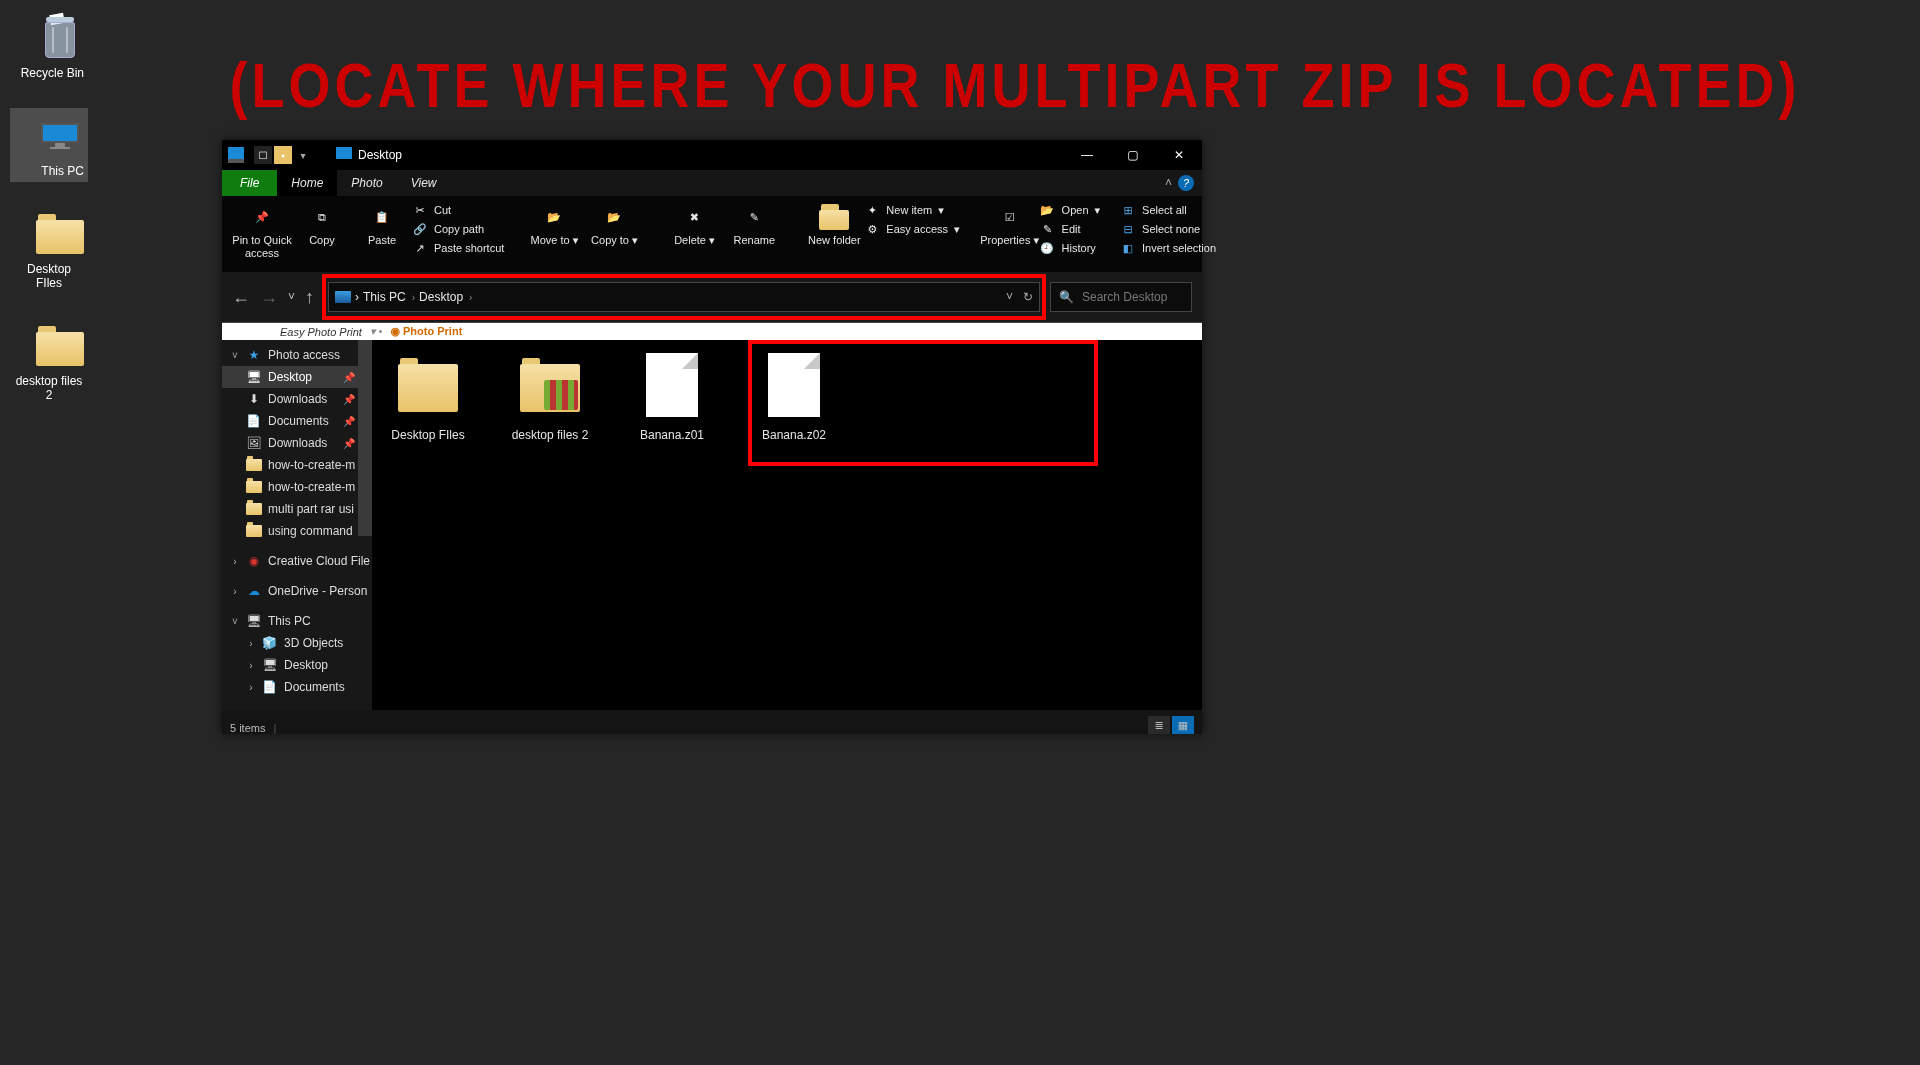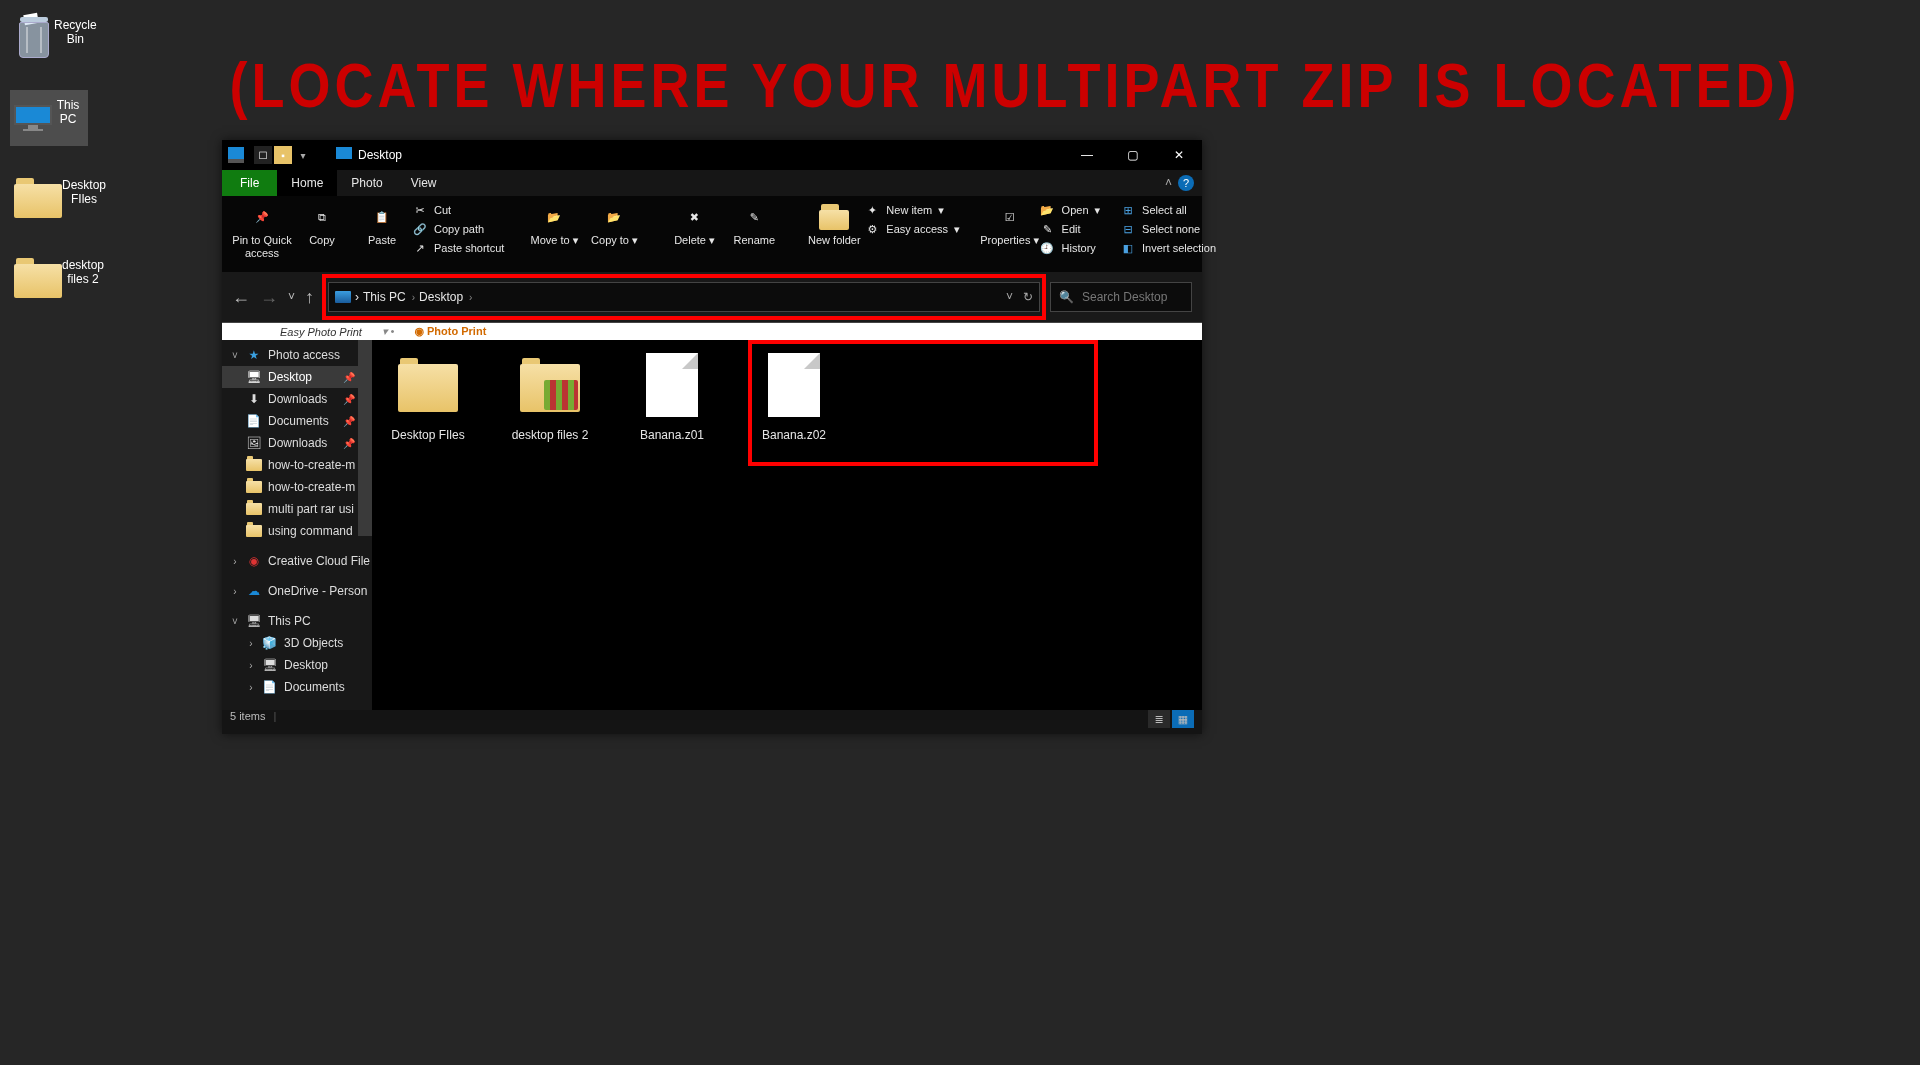--- a/index.html
+++ b/index.html
@@ -1,20 +1,20 @@
 <!DOCTYPE html>
 <html><head>
 <meta charset="utf-8">
 <style>
 * { margin: 0; padding: 0; box-sizing: border-box; font-family: "Segoe UI", Tahoma, sans-serif; }
 body { width: 1920px; height: 1065px; background: #262626; overflow: hidden; position: relative; }
 
 
 .desktop-icons { position: absolute; left: 10px; top: 10px; display: flex; flex-direction: column; gap: 24px; }
-.desktop-icon { width: 78px; display: flex; flex-direction: row; align-items: flex-start; cursor: pointer; padding: 4px; }
+.desktop-icon { width: 78px; display: flex; flex-direction: column; align-items: flex-end; cursor: pointer; padding: 4px; }
 .desktop-icon.selected { background: rgba(255,255,255,0.18); }
 .desktop-icon .di-img { width: 48px; height: 48px; display: flex; align-items: center; justify-content: center; }
 .desktop-icon .di-label { color: #fff; font-size: 12px; text-align: center; margin-top: 4px; line-height: 14px; }
 
 
 .annotation { position: absolute; left: 150px; top: 54px; right: 40px; color: #cc0000; font-weight: 900; font-size: 54px; letter-spacing: 4px; font-family: Impact, "Arial Black", sans-serif; transform: scaleY(1.15); text-align: center; }
 
 
 .explorer { position: absolute; left: 222px; top: 140px; width: 980px; height: 594px; background: #0f0f0f; box-shadow: 0 0 10px rgba(0,0,0,0.6); display: flex; flex-direction: column; }
 
@@ -23,40 +23,40 @@
 .titlebar .tb-left { display: flex; align-items: center; padding-left: 6px; gap: 6px; }
 .tb-icon { width: 16px; height: 16px; display: inline-block; }
 .tb-qat { display: flex; gap: 2px; align-items: center; margin-left: 4px; }
 .tb-qat-btn { width: 18px; height: 18px; background: #222; display: flex; align-items: center; justify-content: center; color: #fff; font-size: 10px; }
 .tb-title { margin-left: 18px; display: flex; align-items: center; gap: 6px; }
 .tb-spacer { flex: 1; }
 .tb-controls { display: flex; }
 .tb-btn { width: 46px; height: 30px; display: flex; align-items: center; justify-content: center; color: #fff; }
 
 
-.menubar { height: 26px; background: #161616; display: flex; align-items: stretch; font-size: 12px; color: #fff; position: relative; }
+.menubar { height: 26px; background: #161616; display: flex; align-items: stretch; font-size: 12px; color: #fff; position: relative; font-style: italic; }
 .menu-file { background: #107c10; color: #fff; padding: 0 18px; display: flex; align-items: center; }
 .menu-tab { padding: 0 14px; display: flex; align-items: center; color: #e6e6e6; }
 .menu-tab.active { background: #000; }
 .menu-right { margin-left: auto; display: flex; align-items: center; gap: 6px; padding-right: 8px; }
 .help-badge { width: 16px; height: 16px; border-radius: 50%; background: #0b6cb6; color: #fff; font-size: 11px; display: flex; align-items: center; justify-content: center; }
 
 
 .ribbon { height: 76px; background: #060606; display: flex; color: #e6e6e6; font-size: 11px; padding: 4px 8px 0 10px; gap: 6px; }
 .ribbon .group { display: flex; align-items: flex-start; }
 .ribbon .sep { width: 1px; background: #333; margin: 4px 4px; }
 .r-big { display: flex; flex-direction: column; align-items: center; justify-content: flex-start; width: 60px; padding-top: 2px; }
 .r-big .ri { width: 34px; height: 30px; display: flex; align-items: center; justify-content: center; }
 .r-big .rl { text-align: center; line-height: 13px; margin-top: 2px; }
 .r-stack { display: flex; flex-direction: column; gap: 3px; padding-top: 2px; }
 .r-small { display: flex; align-items: center; gap: 6px; white-space: nowrap; }
 .r-small .si { width: 16px; height: 16px; display: flex; align-items: center; justify-content: center; }
 
 
-.photo-bar { height: 18px; background: #fff; color: #333; font-size: 11px; display: flex; align-items: center; padding-left: 58px; gap: 20px; font-style: italic; border-top: 1px solid #444; }
+.photo-bar { height: 18px; background: #fff; color: #333; font-size: 11px; display: flex; align-items: center; padding-left: 58px; gap: 8px; font-style: italic; border-top: 1px solid #444; }
 .photo-bar .pp { color: #d26a00; font-weight: bold; font-style: normal; }
 
 
 .navrow { position: relative; height: 50px; background: #191919; display: flex; align-items: center; padding: 0 10px; }
 .nav-btns { display: flex; align-items: center; gap: 10px; color: #bbb; margin-right: 14px; }
 .nav-btns .nb { font-size: 18px; }
 .address-wrap { flex: 1; position: relative; margin-right: 10px; }
 .address-red { position: absolute; left: -6px; right: -6px; top: -8px; bottom: -8px; border: 4px solid #ff0000; pointer-events: none; }
 .address { height: 30px; background: #0c0c0c; border: 1px solid #444; display: flex; align-items: center; color: #e6e6e6; font-size: 12px; padding: 0 6px; gap: 4px; }
 .addr-icon { width: 16px; height: 12px; background: linear-gradient(#3a9de0,#1a5c9c); border-radius: 1px; }
@@ -81,21 +81,21 @@
 
 
 .content { flex: 1; background: #000; position: relative; padding: 12px 0 0 10px; }
 .items { display: flex; gap: 30px; }
 .item { width: 92px; display: flex; flex-direction: column; align-items: center; }
 .item .thumb { width: 68px; height: 66px; display: flex; align-items: center; justify-content: center; }
 .item .ilabel { color: #e6e6e6; font-size: 12px; text-align: center; margin-top: 10px; line-height: 14px; }
 .red-box-files { position: absolute; left: 376px; top: 0; width: 350px; height: 126px; border: 4px solid #ff0000; pointer-events: none; }
 
 
-.statusbar { height: 24px; background: #141414; color: #bbb; font-size: 11px; display: flex; align-items: flex-start; padding: 0 8px; }
+.statusbar { height: 24px; background: #141414; color: #bbb; font-size: 11px; display: flex; align-items: flex-end; padding: 0 8px; }
 .view-toggles { margin-left: auto; display: flex; gap: 2px; }
 .vt { width: 22px; height: 18px; background: #2a2a2a; display: flex; align-items: center; justify-content: center; }
 .vt.active { background: #0b6cb6; }
 
 
 .folder-shape { width: 48px; height: 40px; position: relative; }
 .folder-shape::before { content: ""; position: absolute; left: 2px; top: 0; width: 18px; height: 8px; background: #e9c874; border-radius: 2px 2px 0 0; }
 .folder-shape::after { content: ""; position: absolute; left: 0; top: 6px; right: 0; bottom: 0; background: linear-gradient(#f6e0a6,#e8c368); border-radius: 2px; }
 .folder-small { width: 16px; height: 12px; background: linear-gradient(#f6e0a6,#e8c368); border-radius: 1px; position: relative; }
 .folder-small::before { content:""; position:absolute; left:1px; top:-3px; width:6px; height:3px; background:#e9c874; border-radius:1px 1px 0 0;}

